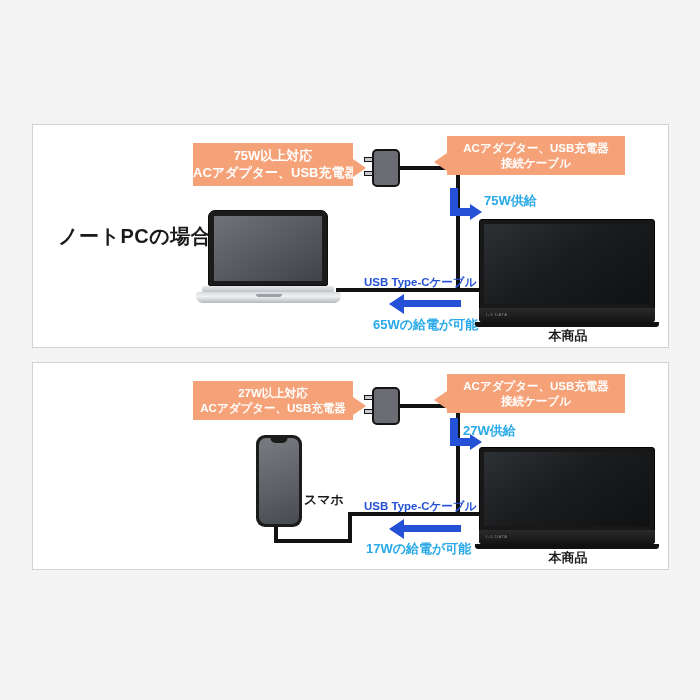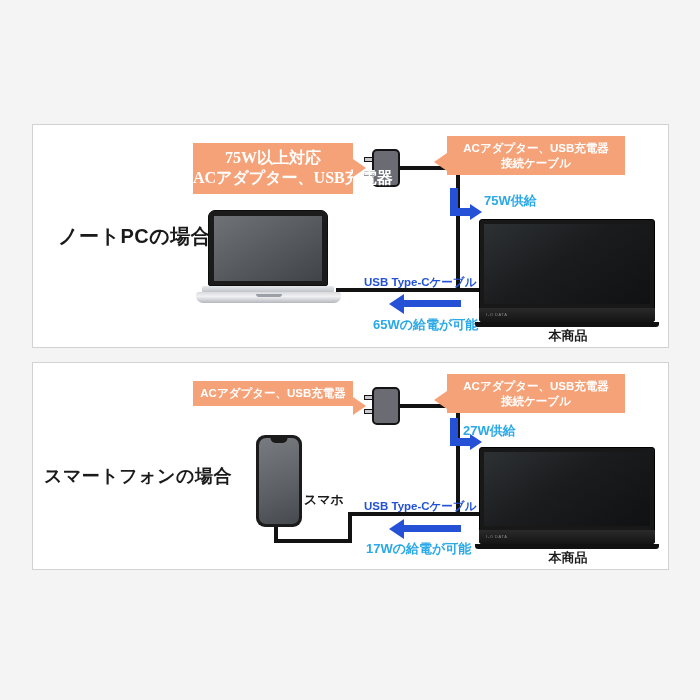--- a/index.html
+++ b/index.html
@@ -52,21 +52,21 @@
   }
   .callout.tail-right .tail{
     right:-13px;top:16px;
     border-left:13px solid #f6a278;
   }
   .callout.tail-left .tail{
     left:-13px;bottom:4px;
     border-right:13px solid #f6a278;
   }
 
-  #callout-ac-top{left:193px;top:143px;width:160px;padding:5px 0;font-size:16px;font-family:Liberation Serif, serif;}
+  #callout-ac-top{left:193px;top:143px;width:160px;padding:5px 0;font-size:13px;}
   #callout-cbl-top{left:447px;top:136px;width:178px;padding:5px 4px;font-size:11.5px;}
   #callout-ac-bot{left:193px;top:381px;width:160px;padding:5px 4px;font-size:11.5px;}
   #callout-cbl-bot{left:447px;top:374px;width:178px;padding:5px 4px;font-size:11.5px;}
 
   
   .adapter{position:absolute;width:36px;height:38px;}
   .adapter .body{
     position:absolute;left:8px;top:0;width:28px;height:38px;
     background:#6b6b73;border:2px solid #141414;border-radius:5px;
     box-sizing:border-box;
@@ -257,38 +257,38 @@
     </div>
     <div class="bezel">
       <div class="logo">I-O DATA</div>
     </div>
     <div class="foot"></div>
   </div>
   <div class="lbl-dark" id="label-honsyohin-top">本商品</div>
 
   <div class="panel" id="panel-phone"></div>
 
-  <div class="section-title" id="title-phone">スマートフォンの場合</div>
 
   <div class="cable" style="left:399px;top:404px;width:61px;height:4px;"></div>
   <div class="cable" style="left:456px;top:404px;width:4px;height:112px;"></div>
   <div class="cable" style="left:456px;top:512px;width:28px;height:4px;"></div>
 
   <div class="cable" style="left:274px;top:521px;width:4px;height:22px;"></div>
   <div class="cable" style="left:274px;top:539px;width:78px;height:4px;"></div>
   <div class="cable" style="left:348px;top:512px;width:4px;height:31px;"></div>
   <div class="cable" style="left:348px;top:512px;width:136px;height:4px;"></div>
 
   <div class="adapter" id="adapter-bot">
     <div class="prong p1"></div>
     <div class="prong p2"></div>
     <div class="body"></div>
   </div>
 
   <div class="callout tail-right" id="callout-ac-bot">
+    <span class="cl-line">27W以上対応</span>
     <span class="cl-line">ACアダプター、USB充電器</span>
     <span class="tail"></span>
   </div>
 
   <div class="callout tail-left" id="callout-cbl-bot">
     <span class="cl-line">ACアダプター、USB充電器</span>
     <span class="cl-line">接続ケーブル</span>
     <span class="tail"></span>
   </div>
 

